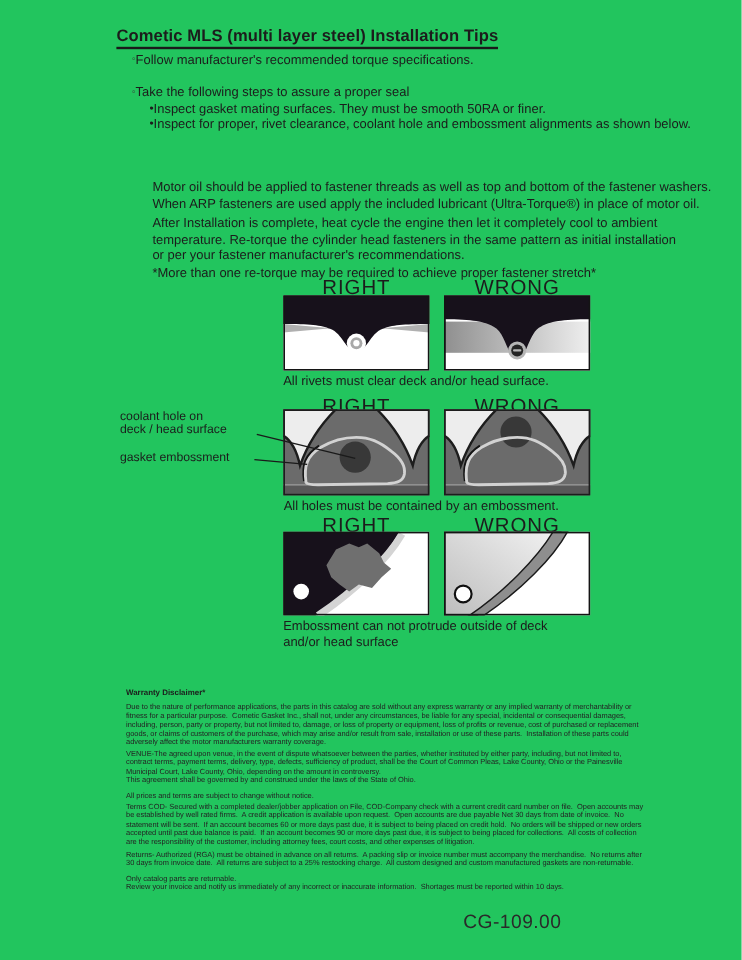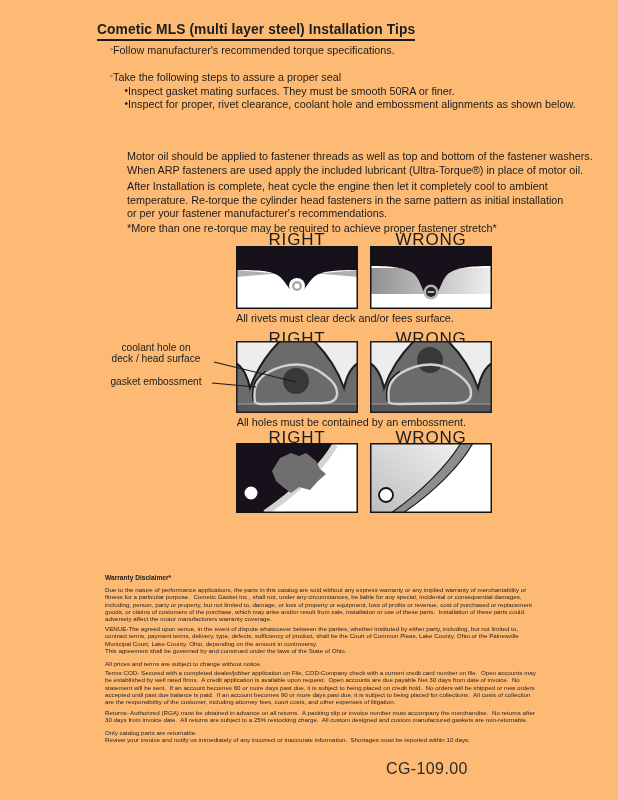--- a/index.html
+++ b/index.html
@@ -1,35 +1,35 @@
 <!DOCTYPE html>
 <html><head>
 <meta charset="utf-8">
 <style>
   html,body { margin:0; padding:0; background:#e8e8e8; }
   .page {
-    position:relative; width:618px; height:800px; background:#fdba74;
+    position:relative; width:618px; height:800px; background:#22c55e;
     font-family:"Liberation Sans", sans-serif; color:#1c1c1c; overflow:hidden;
     margin:0 auto;
   }
   .title {
     position:absolute; left:97px; top:22px; margin:0;
     font-size:13.8px; font-weight:bold; letter-spacing:0.1px;
     border-bottom:2px solid #1a1a1a; padding-bottom:2px;
   }
   .bullet { position:absolute; left:104px; font-size:10.8px; white-space:nowrap;text-align:right; }
   .bullet .mk { display:inline-block; width:9px; font-size:9px; color:#3a3a3a; vertical-align:top; }
   .bullet.sub { left:119px; }
   .bullet.sub .mk { font-size:10px; color:#1c1c1c; }
   .diesel-h { position:absolute; left:111px; top:117px; margin:0; font-size:12.2px; font-weight:bold; }
   .body-p { position:absolute; left:111px; margin:16px; font-size:10.8px; line-height:13.6px; white-space:pre-line; }
   .dg-label { position:absolute; width:122px; text-align:center; font-size:17px; letter-spacing:0.8px; }
   .dg-box { position:absolute; width:122px; }
   .dg-caption { position:absolute; font-size:10.8px; line-height:12.5px; white-space:pre-line; }
-  .pt-label { position:absolute; left:100px; width:112px; text-align:center; font-size:10.2px; line-height:11px; white-space:pre-line; }
+  .pt-label { position:absolute; left:100px; width:112px; text-align:left; font-size:10.2px; line-height:11px; white-space:pre-line; }
   .leader-overlay { position:absolute; left:110px; top:336px; z-index:5; pointer-events:none; }
   .warr { position:absolute; left:105px; font-size:6.2px; line-height:7.3px; white-space:pre; color:#232323; }
   .warr-h { position:absolute; left:105px; top:574px; margin:0; font-size:6.6px; font-weight:bold; }
   .footer-code { position:absolute; left:386px; top:760px; font-size:16px; letter-spacing:0.4px; color:#2a2a2a; }
 </style>
 </head>
 <body>
 
 <div class="page">
 
@@ -75,21 +75,21 @@
     <rect x="0" y="22" width="122" height="26" fill="url(#g1)"></rect>
     <path d="M0,0 H122 V20 C98,20 88,22 81,26 C70,31 70,52 61,52 C52,52 52,31 41,26 C34,22 24,20 0,20 Z" fill="#17111b"></path>
     <g>
       <circle cx="61" cy="46" r="7.5" fill="#b5b5b5"></circle>
       <circle cx="61" cy="46" r="5" fill="#242424"></circle>
       <rect x="57.5" y="45.1" width="7" height="1.8" rx="0.9" fill="#b5b5b5"></rect>
     </g>
     <rect x="0.75" y="0.75" width="120.5" height="61.5" fill="none" stroke="#141414" stroke-width="1.5"></rect>
   </svg>
 
-  <div class="dg-caption" style="left:236px; top:312px">All rivets must clear deck and/or fees surface.</div>
+  <div class="dg-caption" style="left:236px; top:312px">All rivets must clear deck and/or head surface.</div>
 
   <div class="dg-label" style="left:236px; top:329px">RIGHT</div>
   <div class="dg-label" style="left:370px; top:329px">WRONG</div>
 
   <div class="pt-label" style="top:342px">coolant hole on
 deck / head surface</div>
   <div class="pt-label" style="top:376px">gasket embossment</div>
 
   <svg class="leader-overlay" width="260" height="86" viewBox="0 0 260 86">
     <line x1="104" y1="26" x2="186" y2="46" stroke="#1a1a1a" stroke-width="1.1"></line>
@@ -113,21 +113,21 @@
     <rect x="0" y="63" width="122" height="9" fill="#585858"></rect>
     <line x1="0" y1="63" x2="122" y2="63" stroke="#9e9e9e" stroke-width="1"></line>
     <path d="M0,0 H44 C31,13 20,30 14,47 C11,33 5,25 0,22 Z" fill="#ededed" stroke="#1d1d1d" stroke-width="2"></path>
     <path d="M122,0 H78 C91,13 102,30 108,47 C111,33 117,25 122,22 Z" fill="#ededed" stroke="#1d1d1d" stroke-width="2"></path>
     <path d="M17.5,60 C15.5,46 18.5,38 30,30.5" fill="none" stroke="#141414" stroke-width="2"></path>
     <circle cx="60" cy="19" r="13" fill="#383838"></circle>
     <path d="M19,61 C17,47 20,39 31,32 C41,26 52,23.5 61,23.5 C72,23.5 80,27 90,35 C98,41 102,47 101,54 C100,60 95,61.5 87,62 L29,63 C23,63 19.8,62.5 19,61 Z" fill="none" stroke="#d2d2d2" stroke-width="2.4"></path>
     <rect x="0.75" y="0.75" width="120.5" height="70.5" fill="none" stroke="#1d1d1d" stroke-width="1.5"></rect>
   </svg>
 
-  <div class="dg-caption" style="left:236px; top:416px; width:230px; text-align:right">All holes must be contained by an embossment.</div>
+  <div class="dg-caption" style="left:236px; top:416px; width:230px; text-align:center">All holes must be contained by an embossment.</div>
 
   <div class="dg-label" style="left:236px; top:428px">RIGHT</div>
   <div class="dg-label" style="left:370px; top:428px">WRONG</div>
 
   <svg class="dg-box" style="left:236px; top:443px" width="122" height="70" viewBox="0 0 122 70">
     <rect x="0" y="0" width="122" height="70" fill="#ffffff"></rect>
     <path d="M0,0 H97 C85,22 58,48 27,70 L0,70 Z" fill="#17111b"></path>
     <path d="M99,2 C87,23 60,49 29,70" fill="none" stroke="#d4d4d4" stroke-width="6"></path>
     <polygon points="36,28 44,15 55,10 63,13 70,10 80,18 84,26 90,31 82,38 74,47 63,44 55,50 47,44 40,38" fill="#6f6f6f"></polygon>
     <circle cx="15" cy="50" r="6.5" fill="#ffffff"></circle>
@@ -141,20 +141,22 @@
           <stop offset="1" stop-color="#f2f2f2"></stop>
       </linearGradient>
     </defs>
     <rect x="0" y="0" width="122" height="70" fill="#ffffff"></rect>
     <path d="M0,0 H97 C85,22 58,48 27,70 L0,70 Z" fill="url(#g4)" stroke="#151515" stroke-width="1.5"></path>
     <path d="M103,0 C91,22 64,49 33,70 L21,70 C50,50 77,23 91,0 Z" fill="#8e8e8e" stroke="#1a1a1a" stroke-width="1.2"></path>
     <circle cx="16" cy="52" r="7" fill="#ffffff" stroke="#111111" stroke-width="1.8"></circle>
     <rect x="0.75" y="0.75" width="120.5" height="68.5" fill="none" stroke="#141414" stroke-width="1.5"></rect>
   </svg>
 
+  <div class="dg-caption" style="left:236px; top:516px">Embossment can not protrude outside of deck
+and/or head surface</div>
 
   <h3 class="warr-h">Warranty Disclaimer*</h3>
   <div class="warr" style="top:586px">Due to the nature of performance applications, the parts in this catalog are sold without any express warranty or any implied warranty of merchantability or
 fitness for a particular purpose.  Cometic Gasket Inc., shall not, under any circumstances, be liable for any special, incidental or consequential damages,
 including, person, party or property, but not limited to, damage, or loss of property or equipment, loss of profits or revenue, cost of purchased or replacement
 goods, or claims of customers of the purchase, which may arise and/or result from sale, installation or use of these parts.  Installation of these parts could
 adversely affect the motor manufacturers warranty coverage.</div>
   <div class="warr" style="top:625px">VENUE-The agreed upon venue, in the event of dispute whatsoever between the parties, whether instituted by either party, including, but not limited to,
 contract terms, payment terms, delivery, type, defects, sufficiency of product, shall be the Court of Common Pleas, Lake County, Ohio or the Painesville
 Municipal Court, Lake County, Ohio, depending on the amount in controversy.

